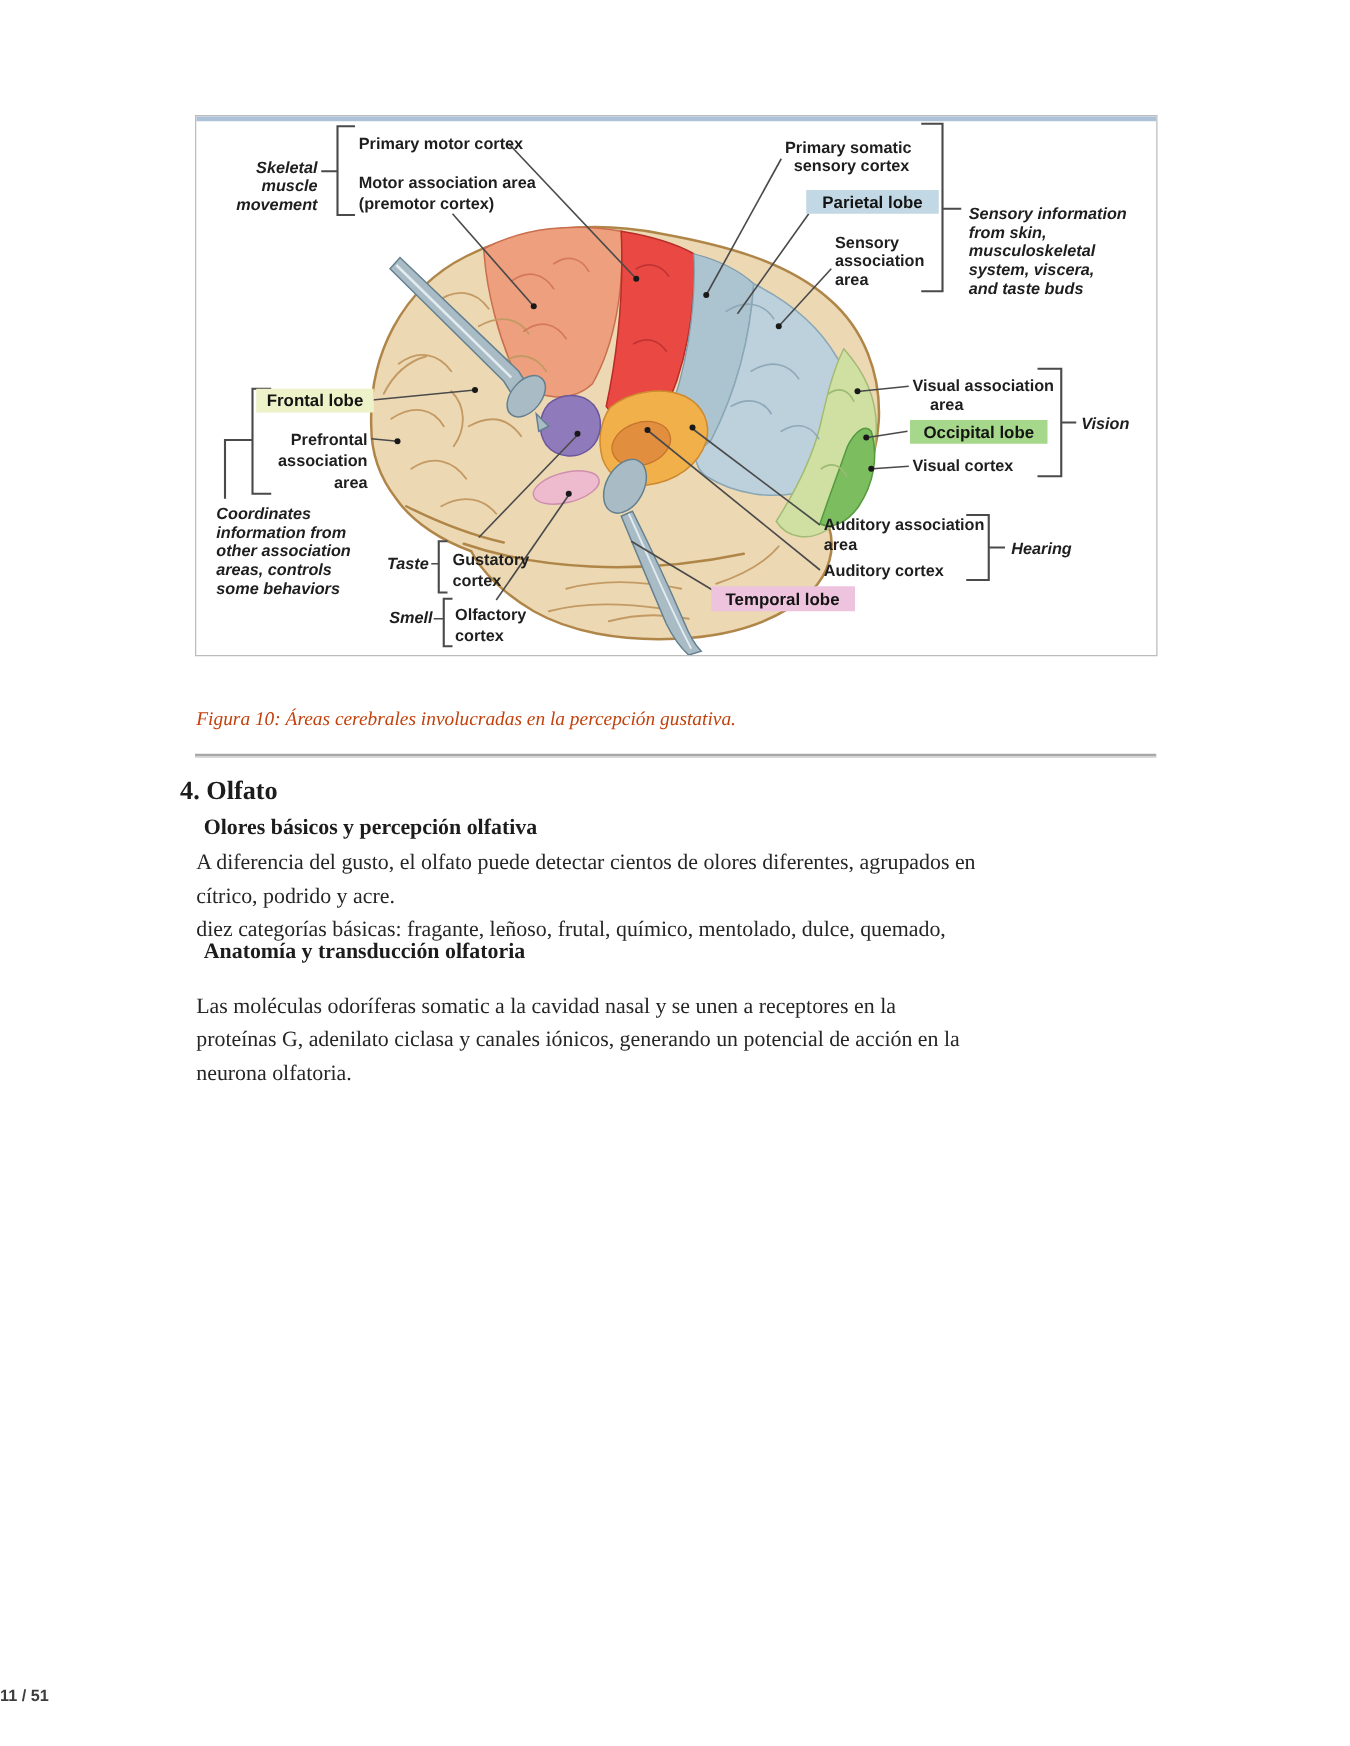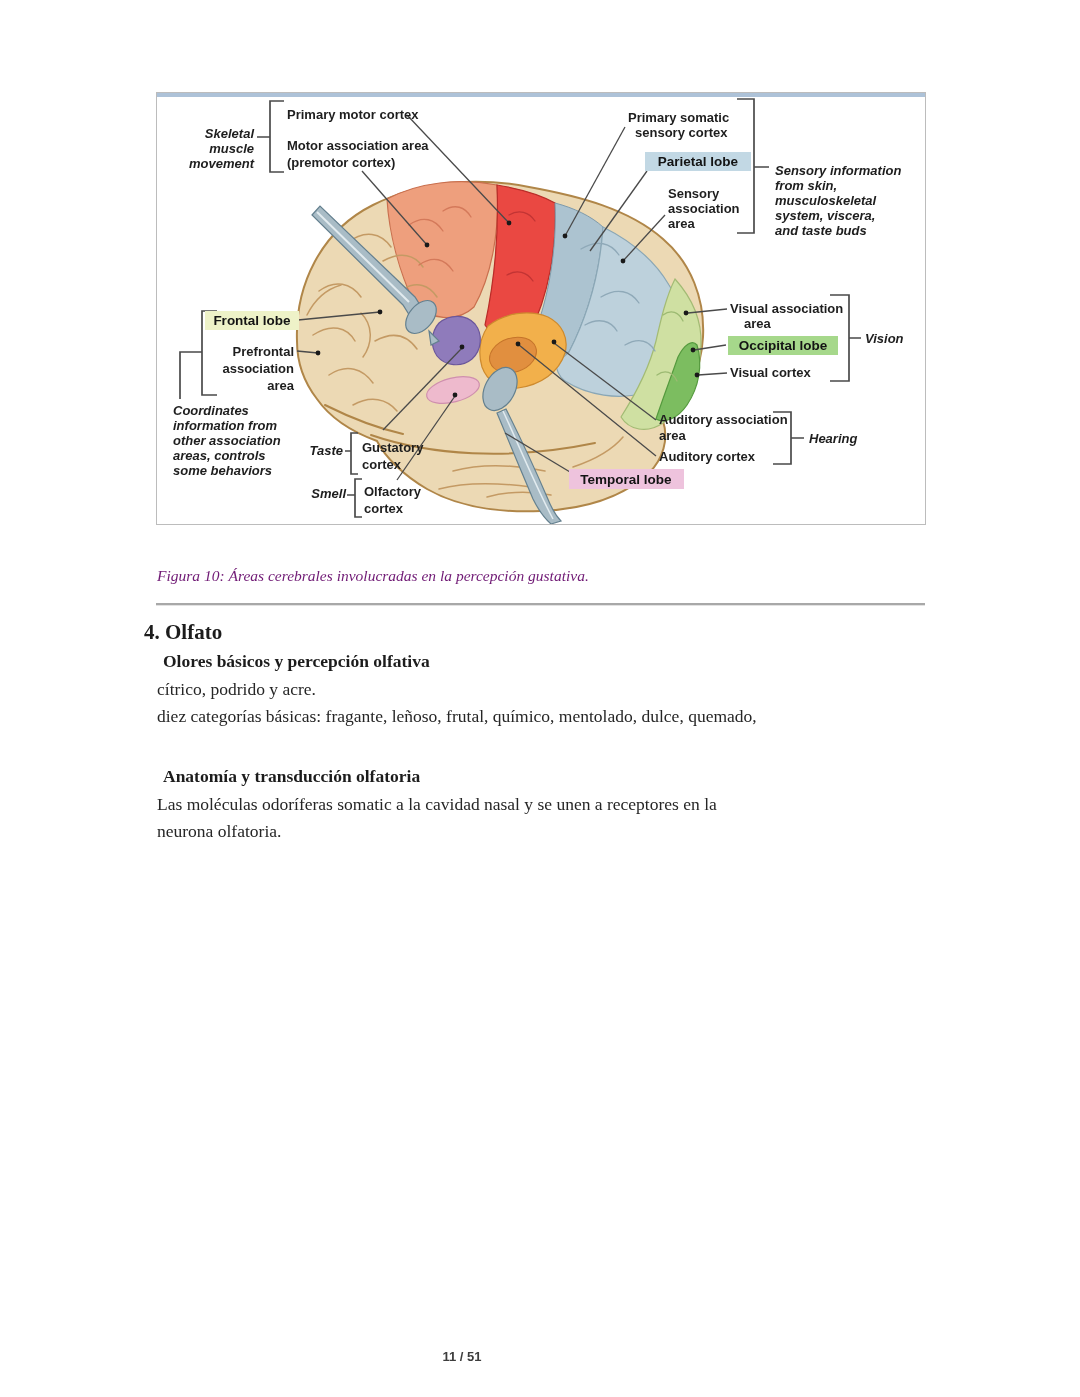--- a/index.html
+++ b/index.html
@@ -2,35 +2,35 @@
 <html><head>
 <meta charset="utf-8">
 <style>
   html,body{margin:0;padding:0;background:#ffffff;}
   .page{position:relative;width:1080px;height:1397px;background:#ffffff;overflow:hidden;
         font-family:"Liberation Serif", serif;}
   .figure-box{position:absolute;left:156px;top:92px;width:768px;height:431px;
               border:1px solid #bcbcbc;background:#ffffff;box-sizing:content-box;}
   .figure-box svg{display:block;}
   .caption{position:absolute;left:157px;top:567px;width:770px;
-           font:italic 15.5px "Liberation Serif", serif;color:#701a75;}
+           font:italic 15.5px "Liberation Serif", serif;color:#c2410c;}
   .divider{position:absolute;left:156px;top:603px;width:769px;height:2px;
            background:#a8a8a8;border-bottom:1px solid #e2e2e2;}
   .heading{position:absolute;left:144px;top:620px;
            font:bold 21px "Liberation Serif", serif;color:#1c1c1c;}
   .subheading{position:absolute;left:163px;
               font:bold 17.5px "Liberation Serif", serif;color:#1c1c1c;}
   #sub1-title{top:651px;}
-  #sub2-title{top:766px;font-family:Liberation Serif, serif;}
+  #sub2-title{top:750px;font-family:Liberation Serif, serif;}
   .para{position:absolute;left:157px;width:790px;
         font:17.5px "Liberation Serif", serif;color:#262626;}
   #para1{top:676px;}
   #para2{top:791px;}
   .para .ln{height:27px;line-height:27px;white-space:nowrap;}
-  .page-num{position:absolute;left:0;top:1349px;width:924px;text-align:center;
+  .page-num{position:absolute;left:0;top:1349px;width:924px;text-align:left;
             font:bold 13px "Liberation Sans", sans-serif;color:#3d3d3d;}
   
   .lb{font-family:"Liberation Sans", sans-serif;font-weight:bold;font-size:13px;fill:#1e1e1e;}
   .lbi{font-family:"Liberation Sans", sans-serif;font-weight:bold;font-style:italic;font-size:13px;fill:#1e1e1e;}
   .lbx{font-family:"Liberation Sans", sans-serif;font-weight:bold;font-size:13.5px;fill:#141414;}
   .ld{stroke:#4a4a4a;stroke-width:1.3;fill:none;}
   .br{stroke:#4a4a4a;stroke-width:1.7;fill:none;}
   .dot{fill:#191919;}
   .gy{fill:none;stroke-linecap:round;}
 </style>
@@ -194,24 +194,26 @@
     </svg>
   </div>
 
   <div class="caption">Figura 10: Áreas cerebrales involucradas en la percepción gustativa.</div>
   <div class="divider"></div>
 
   <div class="heading">4. Olfato</div>
 
   <div class="subheading" id="sub1-title">Olores básicos y percepción olfativa</div>
   <div class="para" id="para1">
+    <div class="ln">A diferencia del gusto, el olfato puede detectar cientos de olores diferentes, agrupados en</div>
     <div class="ln">cítrico, podrido y acre.</div>
     <div class="ln">diez categorías básicas: fragante, leñoso, frutal, químico, mentolado, dulce, quemado,</div>
   </div>
 
   <div class="subheading" id="sub2-title">Anatomía y transducción olfatoria</div>
   <div class="para" id="para2">
     <div class="ln">Las moléculas odoríferas somatic a la cavidad nasal y se unen a receptores en la</div>
+    <div class="ln">proteínas G, adenilato ciclasa y canales iónicos, generando un potencial de acción en la</div>
     <div class="ln">neurona olfatoria.</div>
   </div>
 
   <div class="page-num">11 / 51</div>
 </div>
 
 </body></html>

